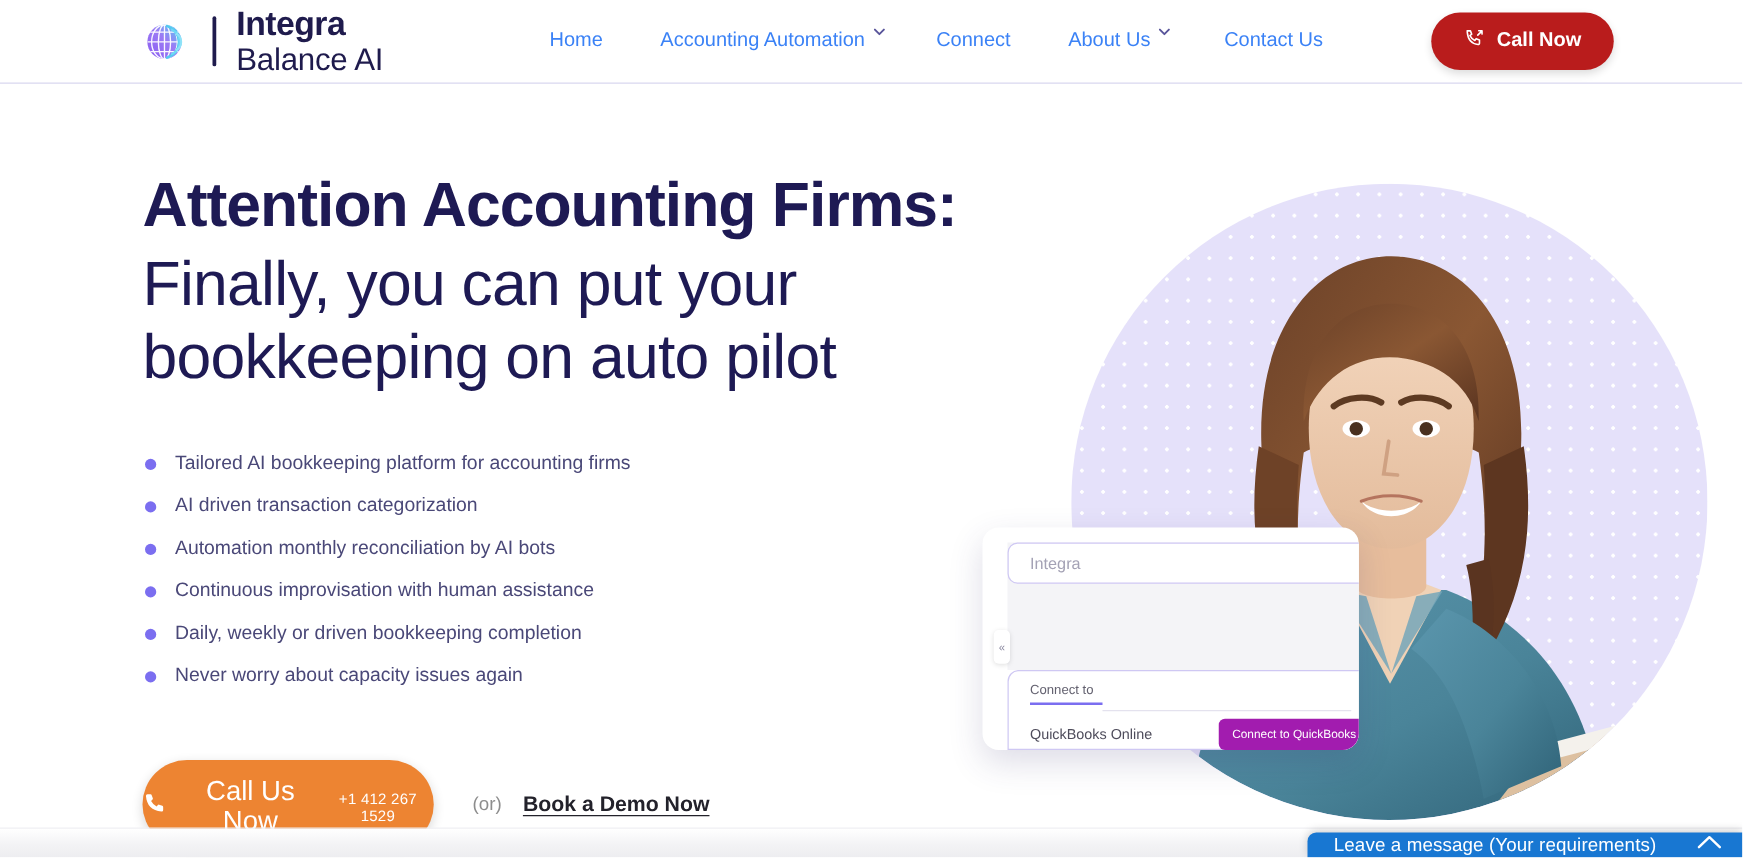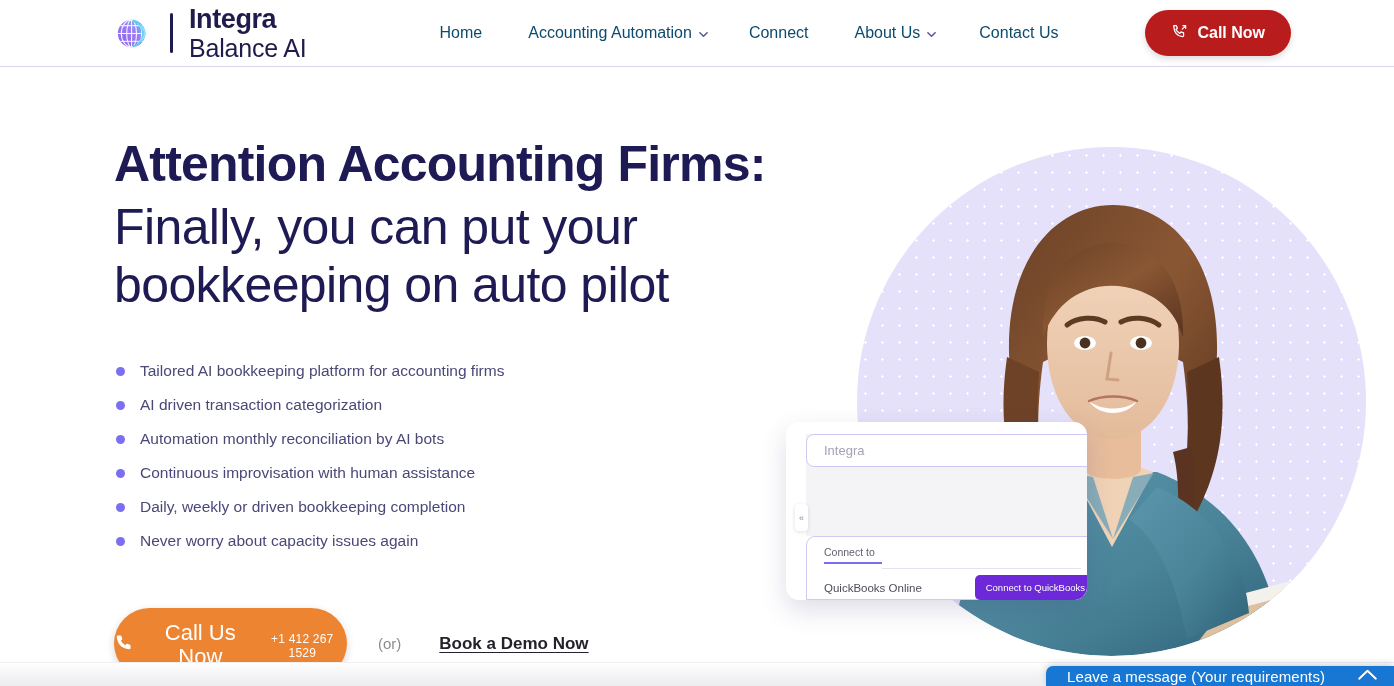--- a/index.html
+++ b/index.html
@@ -28,22 +28,22 @@
     text-decoration: none;
   }
   .logo-mark { width: 47px; height: 47px; flex: 0 0 47px; }
   .logo-divider { width: 3px; height: 40px; background: #1f1b4d; border-radius: 2px; margin: 0 7px 0 2px; }
   .logo-text { display: flex; flex-direction: column; line-height: 1.0; }
   .logo-line1 { font-size: 27px; font-weight: 700; color: #1f1b4d; letter-spacing: -0.4px; }
   .logo-line2 { font-size: 25px; font-weight: 400; color: #1f1b4d; letter-spacing: -0.2px; margin-top: 3px; }
 
   .nav { display: flex; align-items: center; margin-left: 118px; gap: 0; }
   .nav-item {
-    display: flex; align-items: flex-end; gap: 7px;
-    font-size: 16px; color: #0c4a6e;
+    display: flex; align-items: flex-start; gap: 7px;
+    font-size: 16px; color: #3b82f6;
     padding: 8px 15px;
     cursor: pointer; white-space: nowrap;
   }
   .nav-item:nth-child(1) { margin-right: 16px; }
   .nav-item:nth-child(2) { margin-right: 11px; }
   .nav-item:nth-child(3) { margin-right: 16px; }
   .nav-item:nth-child(4) { margin-right: 13px; }
   .chev { display: inline-block; width: 9px; height: 9px; position: relative; top: -2px; }
   .chev svg { display: block; }
 
@@ -97,21 +97,21 @@
     font-family: "Liberation Sans", sans-serif;
     padding-top: 2px;
   }
   .call-us-top { display: flex; align-items: center; gap: 10px; font-size: 22px; font-weight: 400; line-height: 1.05; }
   .call-us-num { font-size: 12px; margin-top: 2px; letter-spacing: 0.2px; }
 
   .or-text { font-size: 15px; color: #8d8d8d; margin-left: 31px; }
   .demo-link {
     font-size: 17px; color: #23222b; font-weight: 700;
     text-decoration: underline; text-underline-offset: 3px;
-    margin-left: 38px; cursor: pointer; white-space: nowrap;
+    margin-left: 17px; cursor: pointer; white-space: nowrap;
   }
 
   
   .hero-right { position: absolute; left: 786px; top: 0; width: 608px; height: 595px; }
   .hero-circle {
     position: absolute; left: 71px; top: 80px;
     width: 509px; height: 509px; border-radius: 50%;
     background-color: #e5e1fa;
     background-image: radial-gradient(#ffffff 1.3px, transparent 1.4px);
     background-size: 17px 17px;
@@ -140,21 +140,21 @@
     position: absolute; left: 20px; top: 114px; width: 290px; height: 64px;
     border: 1px solid #cfc8f3; border-top-left-radius: 9px; border-top-right-radius: 9px;
     background: #fff; padding: 9px 0 0 17px;
   }
   .mock-label { font-size: 10.5px; color: #63616f; }
   .mock-underline { width: 58px; height: 2px; background: #7b6ef0; margin-top: 4px; }
   .mock-underline-rest { position:absolute; left: 75px; top: 31px; width: 199px; height: 1px; background: #e4e2ee; }
   .mock-row { display: flex; align-items: center; margin-top: 11px; width: 272px; justify-content: space-between; }
   .mock-qb { font-size: 11.5px; color: #4e4c5b; }
   .mock-green {
-    background: #6d28d9; color: #fff; font-size: 9.5px;
+    background: #a21caf; color: #fff; font-size: 9.5px;
     border: none; border-radius: 5px; padding: 7px 11px; cursor: pointer;
     font-family: "Liberation Sans", sans-serif; white-space: nowrap;
   }
   .mock-handle {
     position: absolute; left: 9px; top: 82px;
     width: 13px; height: 27px;
     background: #fff; border-radius: 4px;
     box-shadow: 0 1px 4px rgba(0,0,0,0.13);
     display: flex; align-items: center; justify-content: center;
     font-size: 9px; color: #8b89a0; cursor: pointer;

